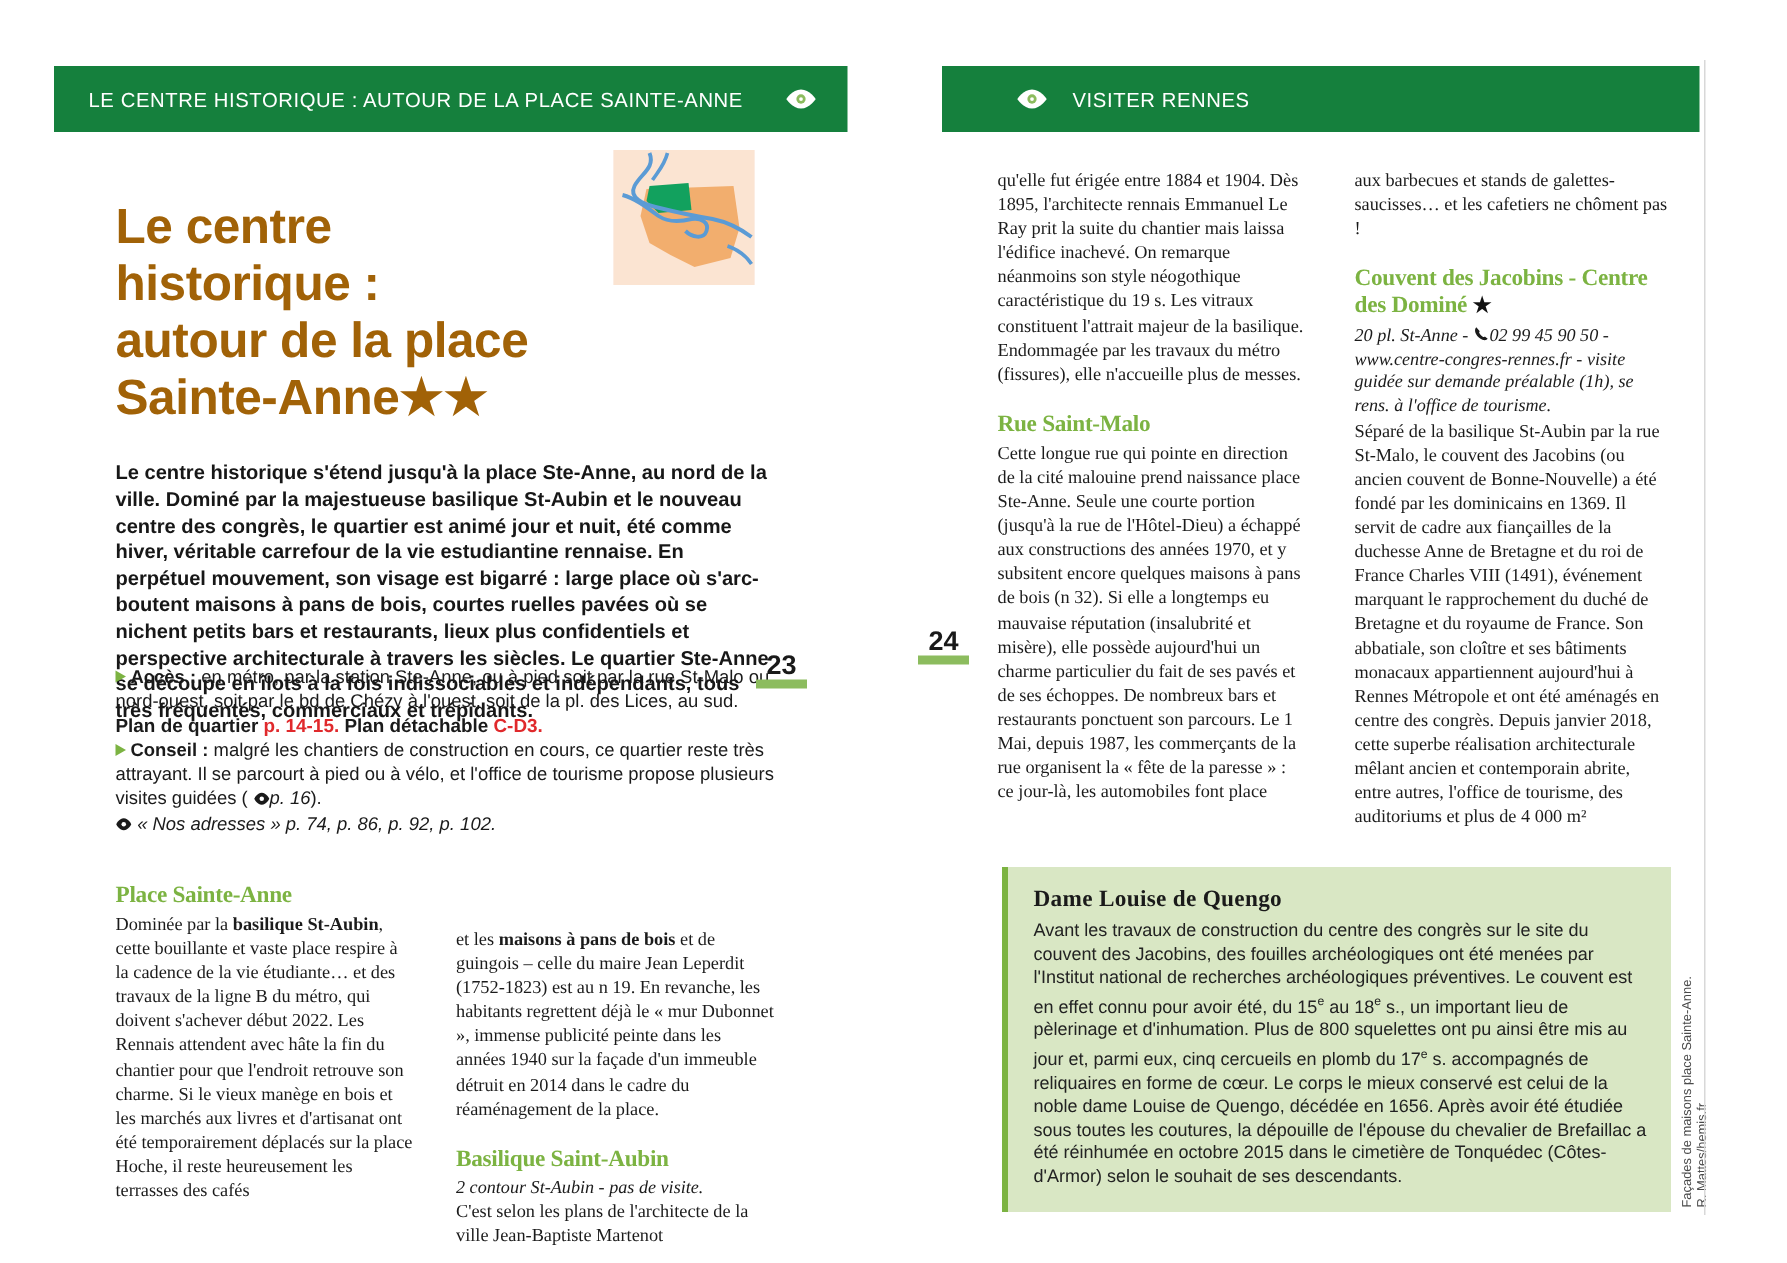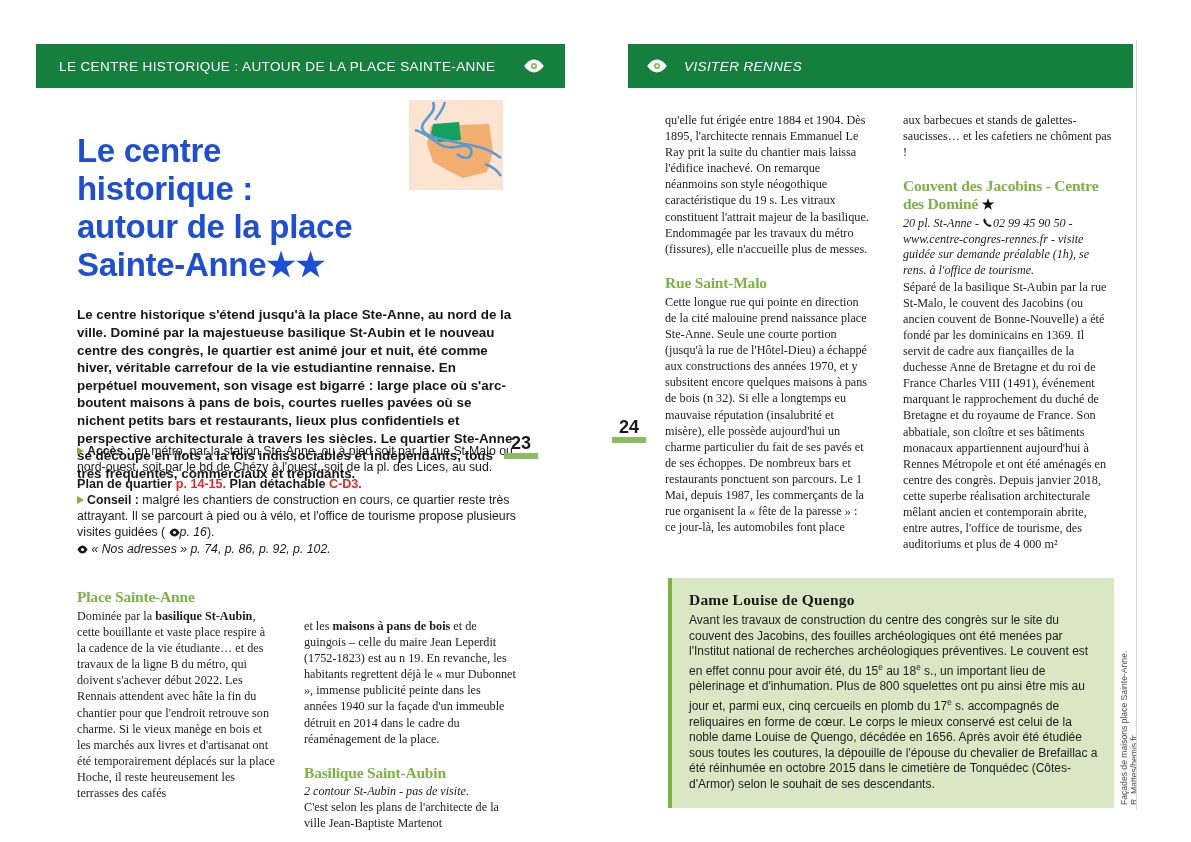--- a/index.html
+++ b/index.html
@@ -25,21 +25,21 @@
   
   .runhead {
     position: absolute;
     background: #15803d;
     height: 44px;
     display: flex;
     align-items: center;
     box-sizing: border-box;
   }
   .runhead-left  { left: 36px;  top: 44px; width: 529px; padding-left: 23px; justify-content: space-between; padding-right: 20px; }
-  .runhead-right { left: 628px; top: 44px; width: 505px; padding-left: 18px; gap: 16px; font-style: italic; }
+  .runhead-right { left: 628px; top: 44px; width: 505px; padding-left: 49px; gap: 16px; }
 
   .runhead-text {
     color: #ffffff;
     font-size: 13.5px;
     letter-spacing: 0.4px;
     font-weight: 400;
     white-space: nowrap;
   }
 
   .eye-icon { flex: 0 0 auto; display: block; }
@@ -47,21 +47,21 @@
   
   .hero-title {
     position: absolute;
     left: 77px;
     top: 110px;
     width: 330px;
     font-size: 33px;
     line-height: 38px;
     font-weight: bold;
     letter-spacing: -0.3px;
-    color: #1d4ed8;
+    color: #a16207;
   }
   .hero-title .stars { letter-spacing: 0; }
 
   
   .locator-map {
     position: absolute;
     left: 409px;
     top: 100px;
     width: 94px;
     height: 90px;

